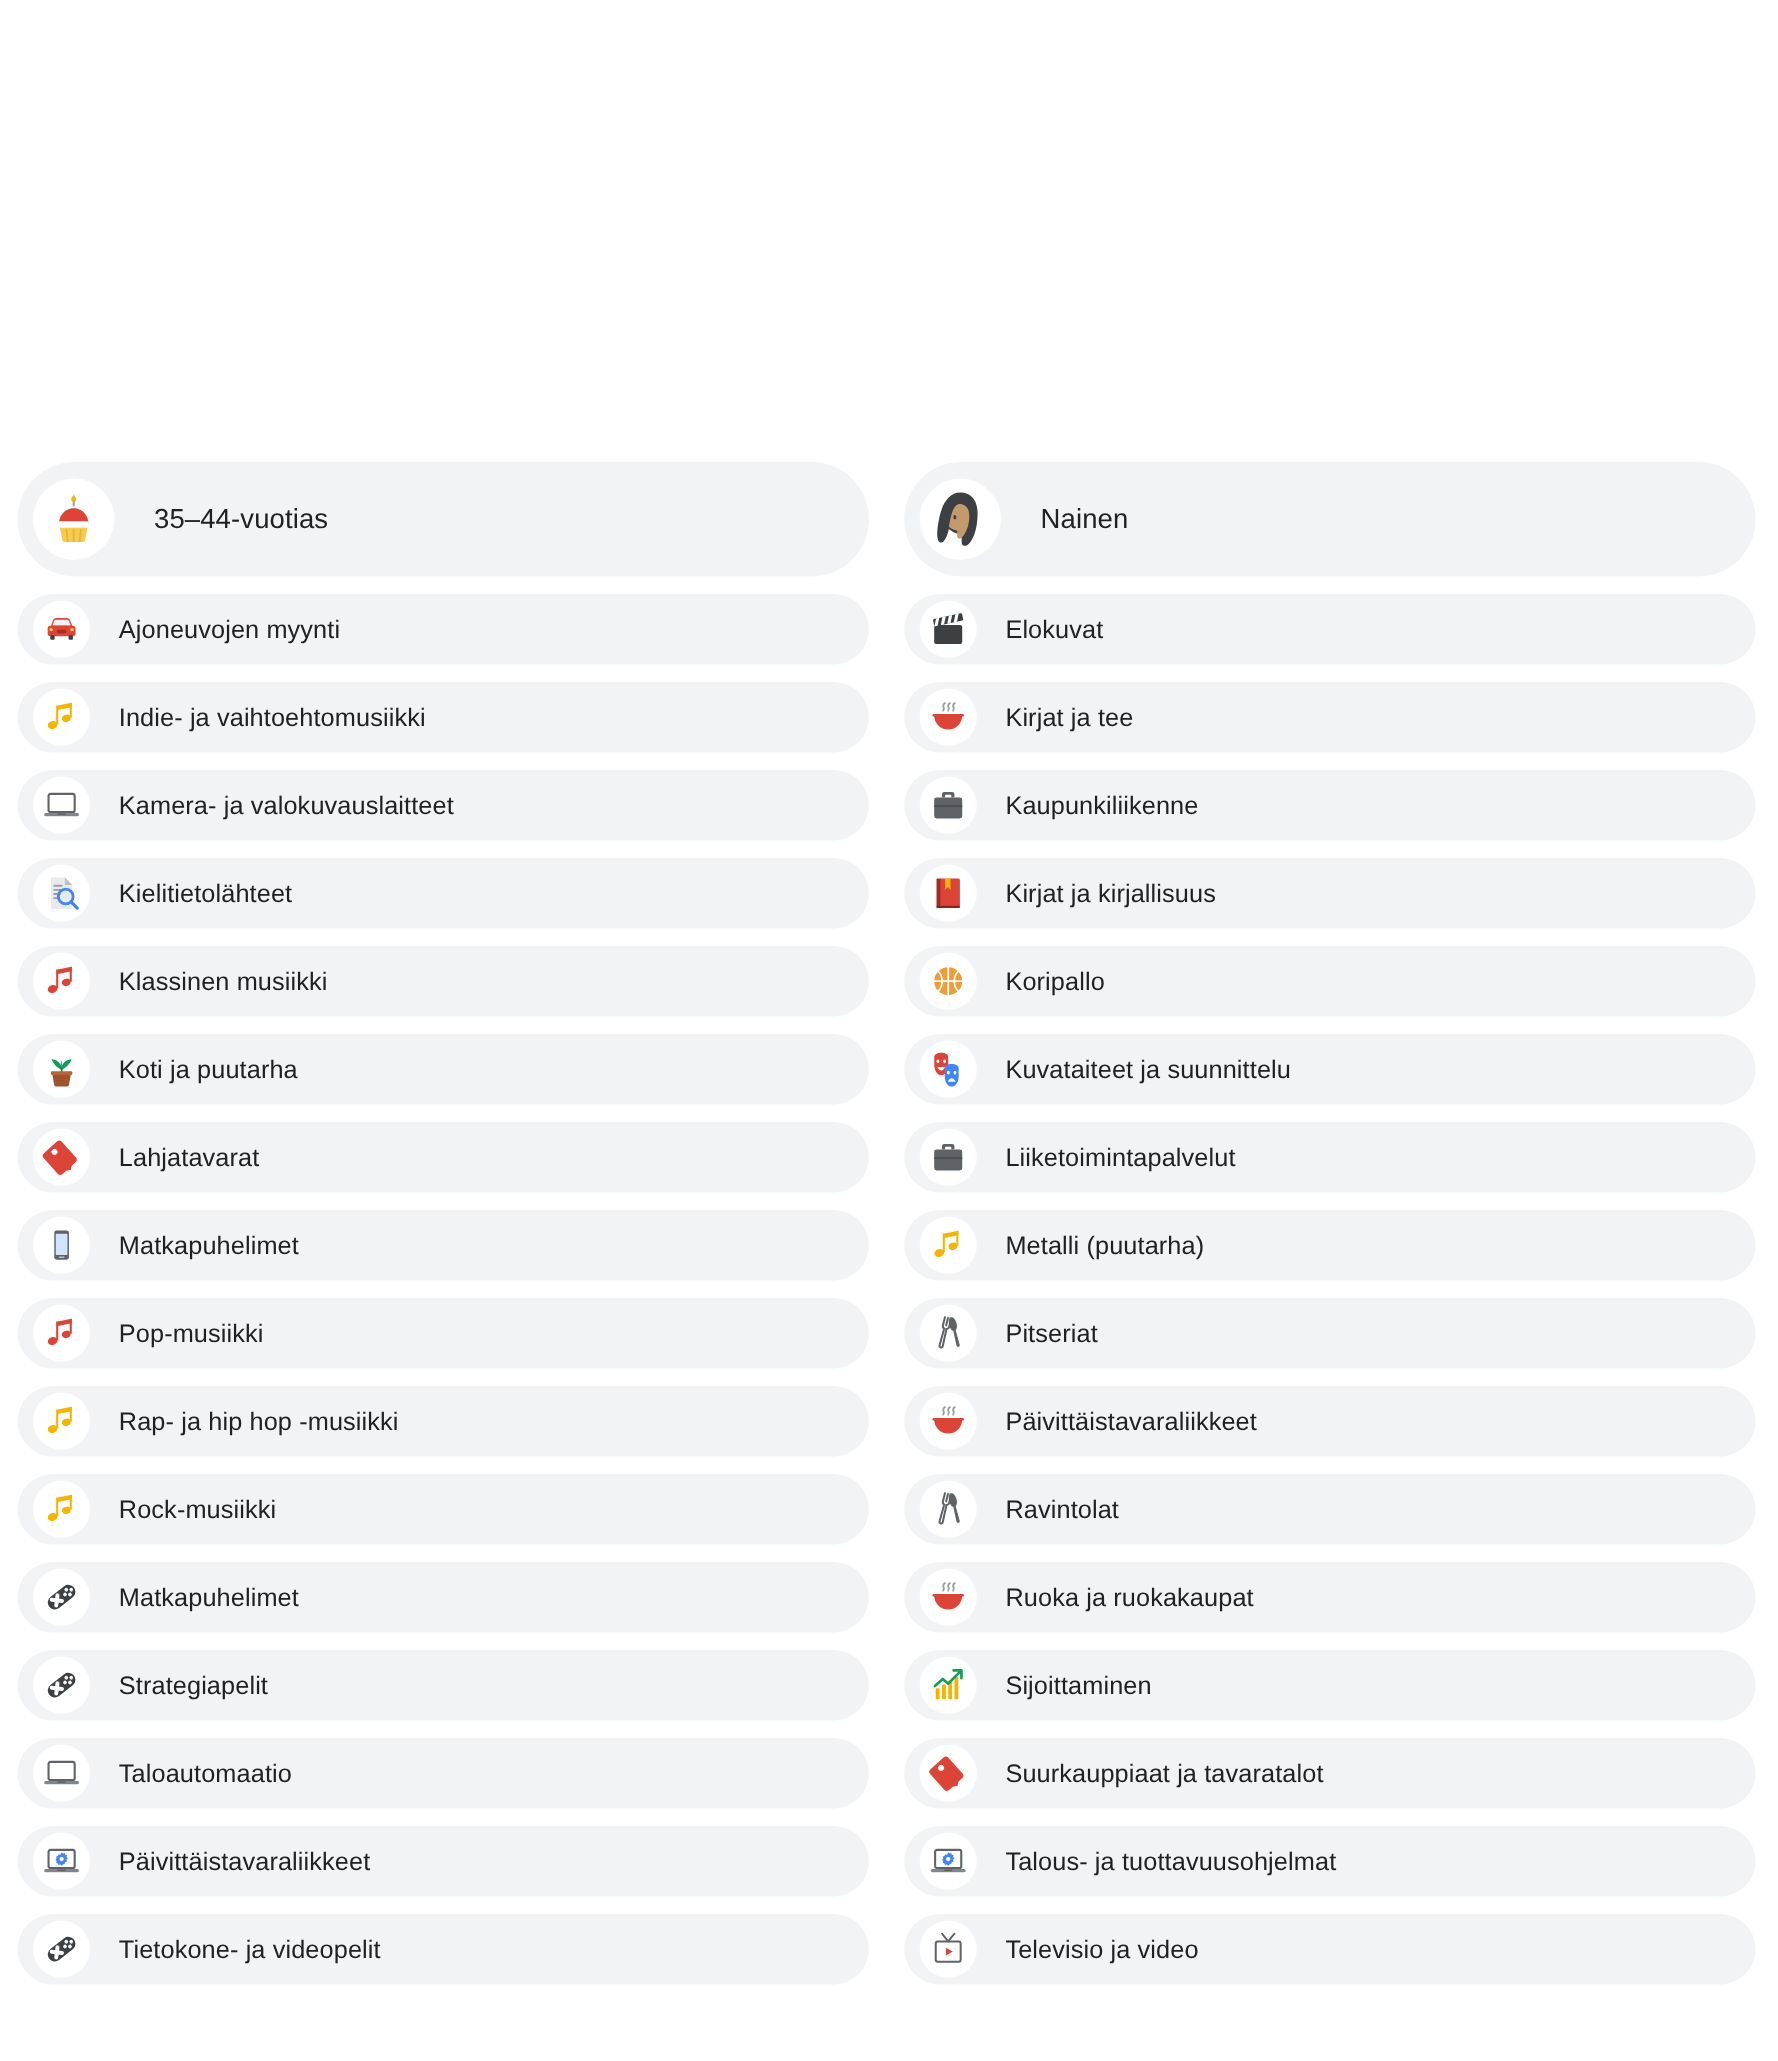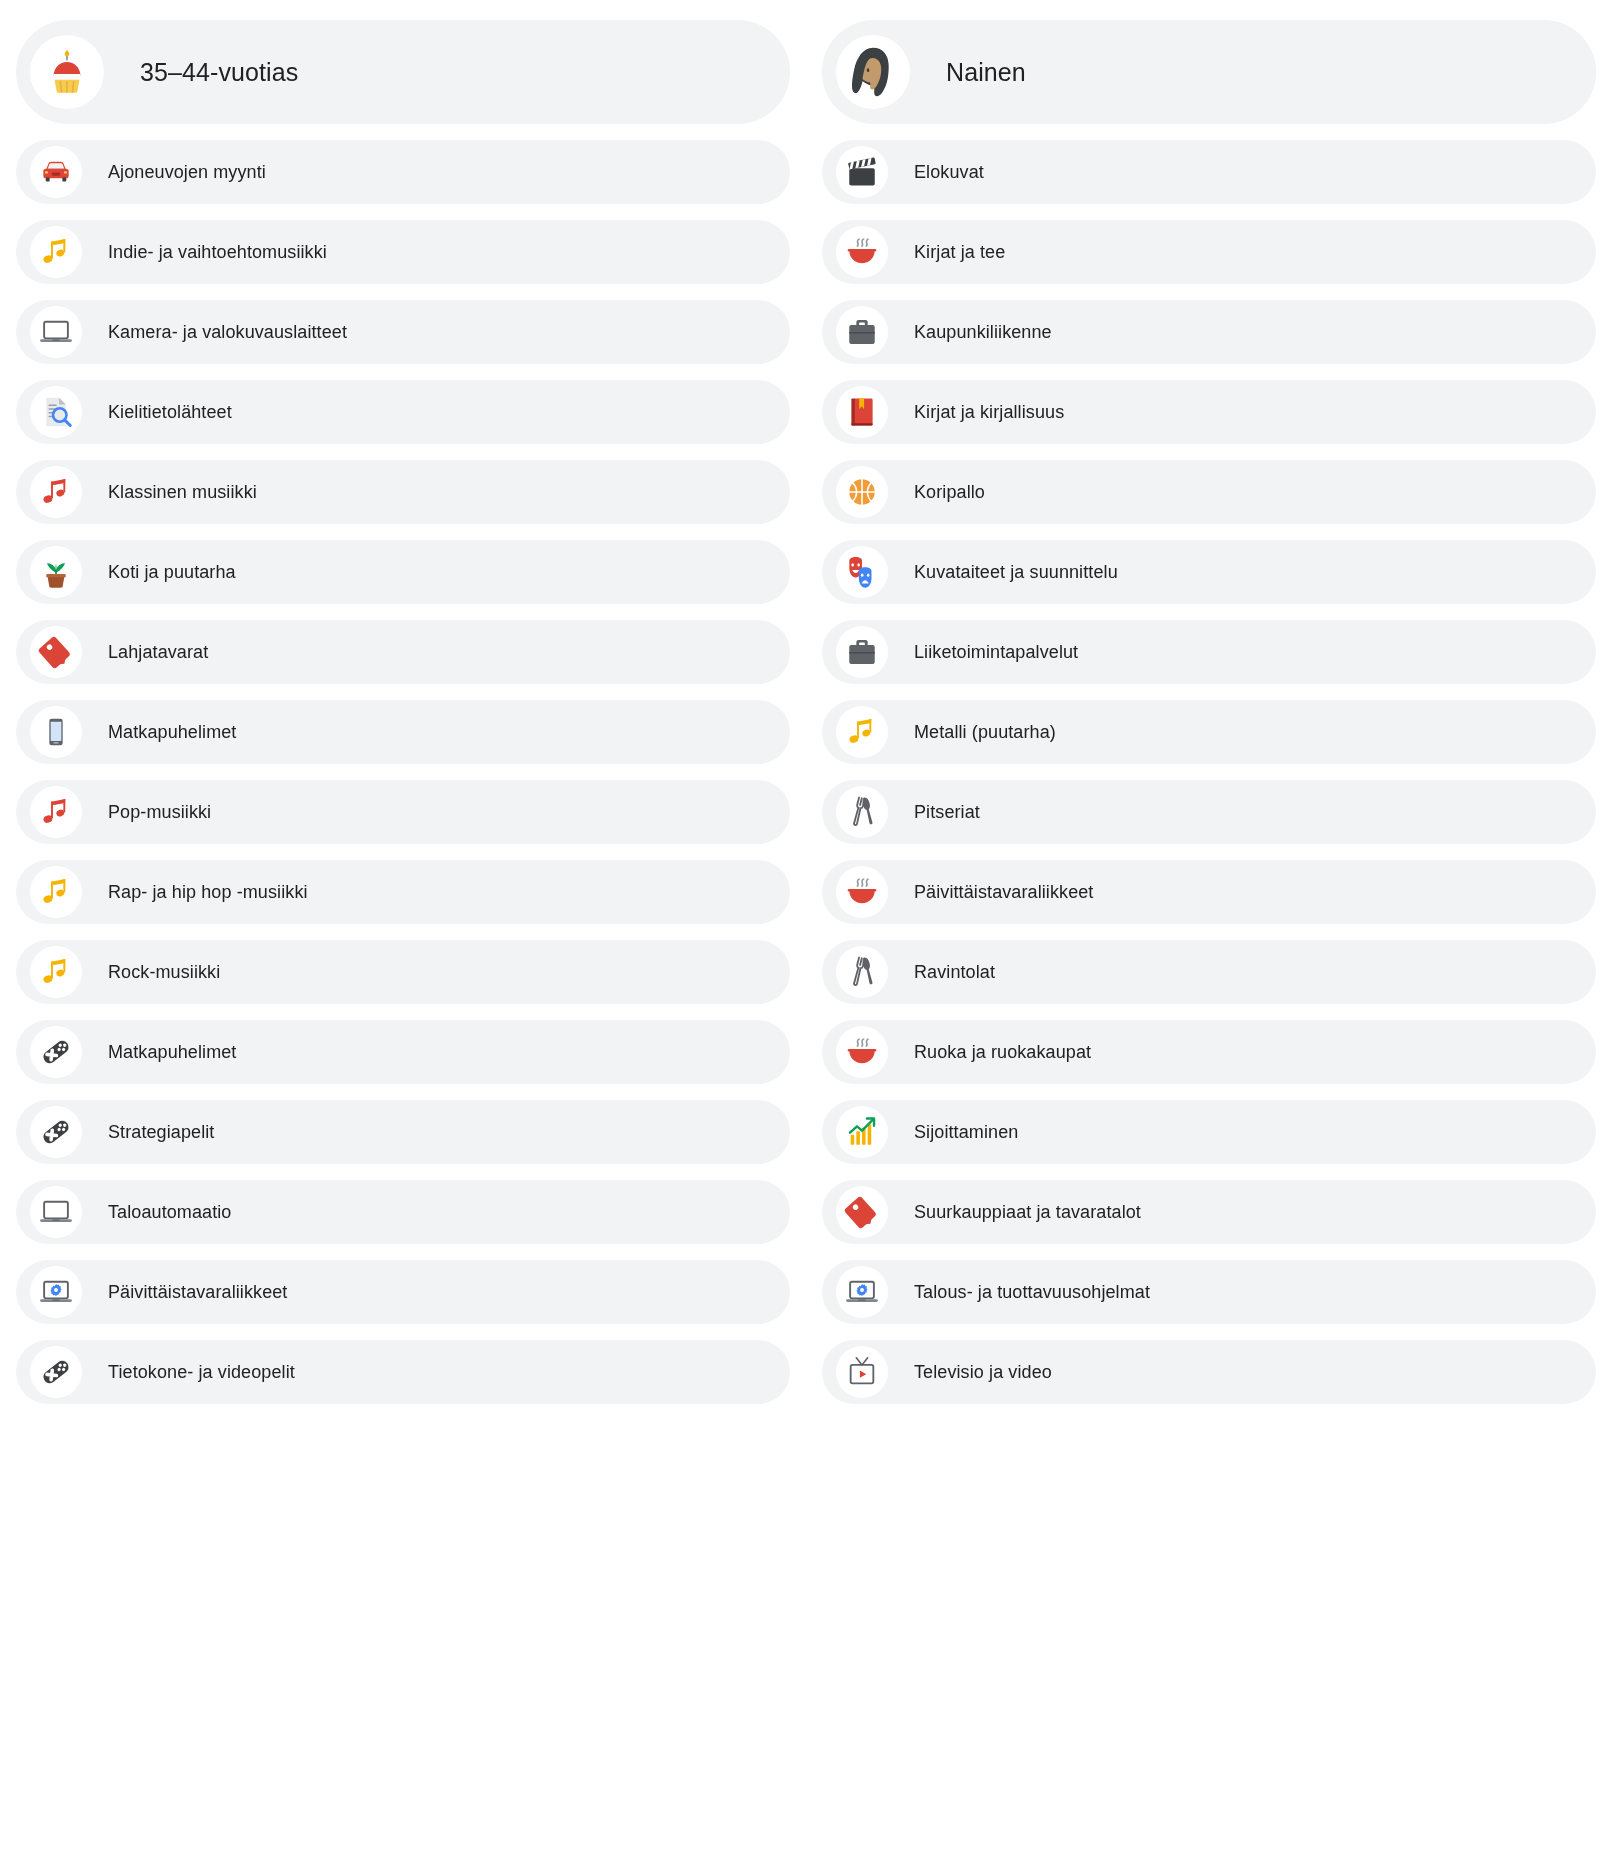--- a/index.html
+++ b/index.html
@@ -8,26 +8,26 @@
   html, body {
     width: 1616px;
     height: 1874px;
     background: #ffffff;
     font-family: "Liberation Sans", sans-serif;
     overflow: hidden;
   }
 
   #root {
     width: 1616px;
-    height: 1408px;
+    height: 1804px;
     position: relative;
     padding: 16px 16px 0 16px;
     display: flex;
     gap: 32px;
-    align-items: center;
+    align-items: flex-end;
   }
 
   .column {
     width: 774px;
     display: flex;
     flex-direction: column;
     gap: 16px;
   }
 
   
@@ -62,21 +62,21 @@
   .pill.header .ico-wrap {
     width: 74px;
     height: 74px;
     min-width: 74px;
   }
 
   .ico-wrap svg { display: block; }
 
   .label {
     margin-left: 26px;
-    font-size: 18px;
+    font-size: 23px;
     color: #202124;
     letter-spacing: 0.1px;
     white-space: nowrap;
     line-height: 1;
   }
 
   .pill.header .label {
     margin-left: 36px;
     font-size: 25px;
   }

